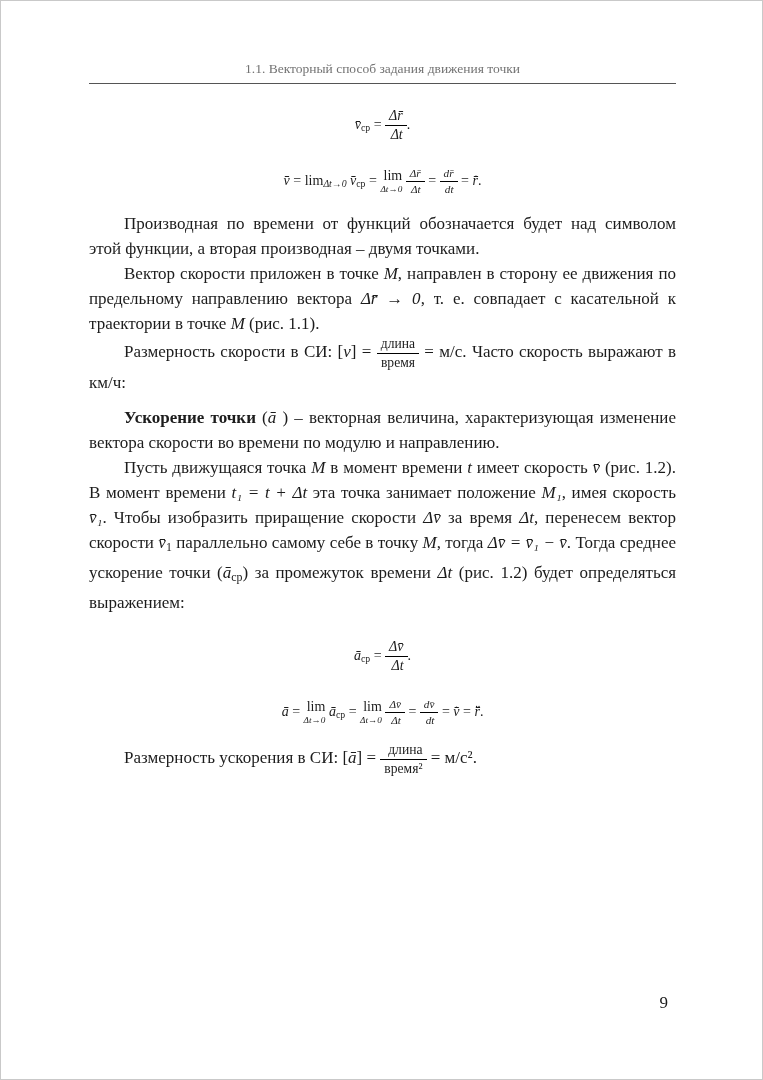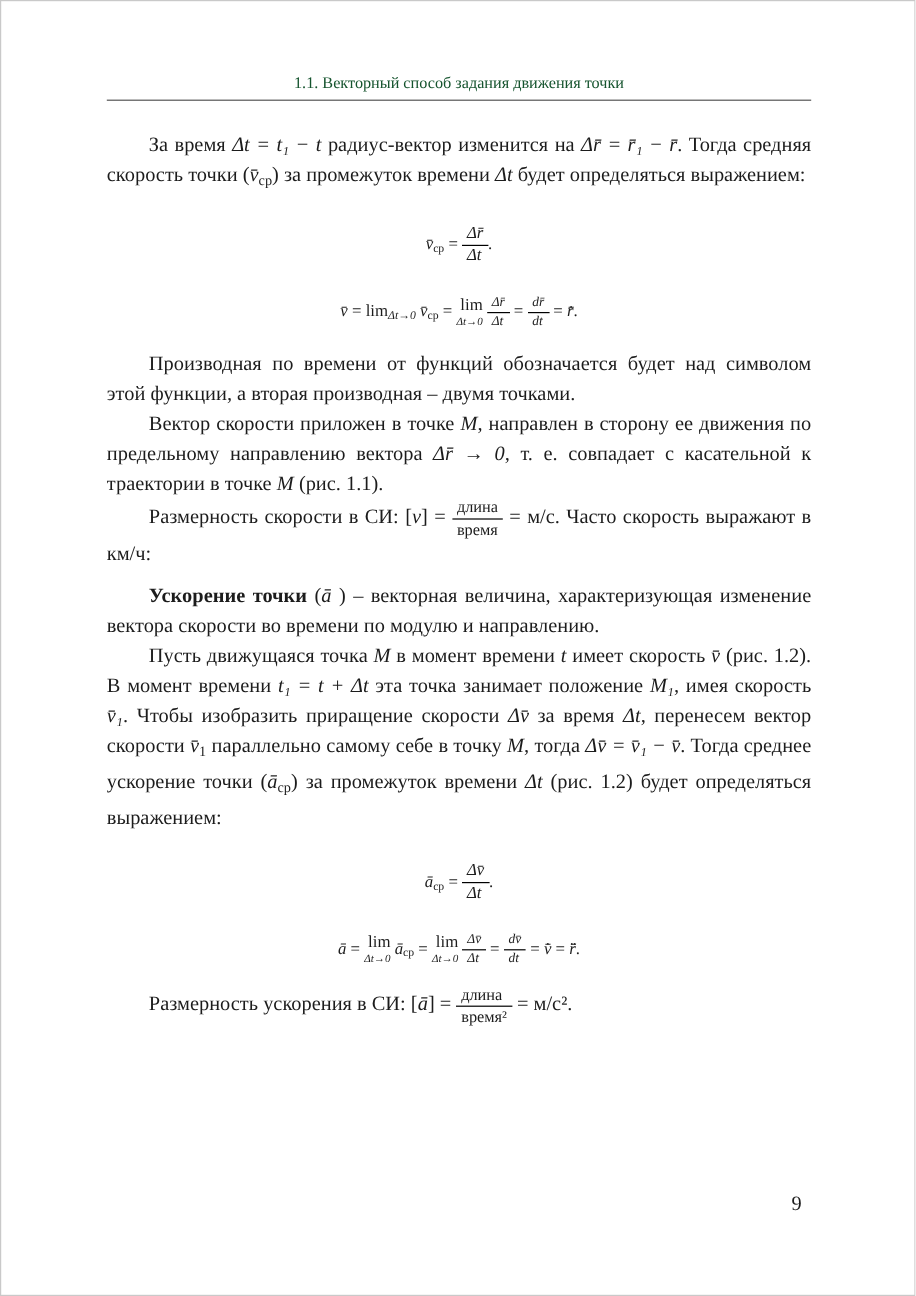--- a/index.html
+++ b/index.html
@@ -11,21 +11,21 @@
     background: #ffffff;
     border: 1px solid #c9c9c9;
     font-family: "Liberation Serif", serif;
     color: #1c1c1c;
     padding: 60px 86px 0 88px;
     overflow: hidden;
   }
   .header-title {
     text-align: center;
     font-size: 13.5px;
-    color: #14532d;
+    color: #737373;
     padding-bottom: 6px;
     border-bottom: 1px solid #555;
     margin-bottom: 24px;
   }
   .para {
     margin: 0;
     text-indent: 35px;
     font-size: 17px;
     line-height: 25px;
     text-align: justify;
@@ -37,21 +37,21 @@
     line-height: 1.25;
     margin: 24px 0 15px;
   }
   .i { font-style: italic; }
   .b { font-weight: bold; }
   .sub { font-size: 70%; vertical-align: -0.25em; }
   .sub.i { font-style: italic; }
   .frac {
     display: inline-block;
     vertical-align: middle;
-    text-align: left;
+    text-align: right;
     line-height: 1.15;
     text-indent: 0;
   }
   .frac .num { display: block; padding: 0 4px 1px; }
   .frac .den { display: block; padding: 1px 4px 0; border-top: 1px solid #000; }
   .frac.small { font-size: 80%; }
   .lim {
     display: inline-block;
     vertical-align: middle;
     text-align: right;
@@ -66,21 +66,20 @@
     bottom: 66px;
     font-size: 17px;
   }
 </style>
 </head>
 <body>
 
 <div class="page">
   <div class="header-title">1.1. Векторный способ задания движения точки</div>
 
-  <p class="para">За время <span class="i">Δt = t₁ − t</span> радиус-вектор изменится на <span class="i">Δr̄ = r̄₁ − r̄</span>. Тогда средняя скорость точки (<span class="i">v̄</span><span class="sub">ср</span>) за промежуток времени <span class="i">Δt</span> будет определяться выражением:</p>
   <div class="formula"><span class="i">v̄</span><span class="sub">ср</span> = <span class="frac"><span class="num"><span class="i">Δr̄</span></span><span class="den"><span class="i">Δt</span></span></span>.</div>
   <div class="formula"><span class="i">v̄</span> = lim<span class="sub i">Δt→0</span> <span class="i">v̄</span><span class="sub">ср</span> = <span class="lim"><span class="lw">lim</span><span class="lu"><span class="i">Δt→0</span></span></span> <span class="frac small"><span class="num"><span class="i">Δr̄</span></span><span class="den"><span class="i">Δt</span></span></span> = <span class="frac small"><span class="num"><span class="i">dr̄</span></span><span class="den"><span class="i">dt</span></span></span> = <span class="i">r̄̇</span>.</div>
   <p class="para">Производная по времени от функций обозначается будет над символом этой функции, а вторая производная – двумя точками.</p>
   <p class="para">Вектор скорости приложен в точке <span class="i">M</span>, направлен в сторону ее движения по предельному направлению вектора <span class="i">Δr̄ → 0</span>, т. е. совпадает с касательной к траектории в точке <span class="i">M</span> (рис. 1.1).</p>
   <p class="para">Размерность скорости в СИ: [<span class="i">v</span>] = <span class="frac small"><span class="num">длина</span><span class="den">время</span></span> = м/с. Часто скорость выражают в км/ч:</p>
   <p class="para space-above"><span class="b">Ускорение точки</span> (<span class="i">ā</span> ) – векторная величина, характеризующая изменение вектора скорости во времени по модулю и направлению.</p>
   <p class="para">Пусть движущаяся точка <span class="i">M</span> в момент времени <span class="i">t</span> имеет скорость <span class="i">v̄</span> (рис. 1.2). В момент времени <span class="i">t₁ = t + Δt</span> эта точка занимает положение <span class="i">M₁</span>, имея скорость <span class="i">v̄₁</span>. Чтобы изобразить приращение скорости <span class="i">Δv̄</span> за время <span class="i">Δt</span>, перенесем вектор скорости <span class="i">v̄</span><span class="sub">1</span> параллельно самому себе в точку <span class="i">M</span>, тогда <span class="i">Δv̄ = v̄₁ − v̄</span>. Тогда среднее ускорение точки (<span class="i">ā</span><span class="sub">ср</span>) за промежуток времени <span class="i">Δt</span> (рис. 1.2) будет определяться выражением:</p>
   <div class="formula"><span class="i">ā</span><span class="sub">ср</span> = <span class="frac"><span class="num"><span class="i">Δv̄</span></span><span class="den"><span class="i">Δt</span></span></span>.</div>
   <div class="formula"><span class="i">ā</span> = <span class="lim"><span class="lw">lim</span><span class="lu"><span class="i">Δt→0</span></span></span> <span class="i">ā</span><span class="sub">ср</span> = <span class="lim"><span class="lw">lim</span><span class="lu"><span class="i">Δt→0</span></span></span> <span class="frac small"><span class="num"><span class="i">Δv̄</span></span><span class="den"><span class="i">Δt</span></span></span> = <span class="frac small"><span class="num"><span class="i">dv̄</span></span><span class="den"><span class="i">dt</span></span></span> = <span class="i">v̄̇</span> = <span class="i">r̄̈</span>.</div>
   <p class="para">Размерность ускорения в СИ: [<span class="i">ā</span>] = <span class="frac small"><span class="num">длина</span><span class="den">время²</span></span> = м/с².</p>

